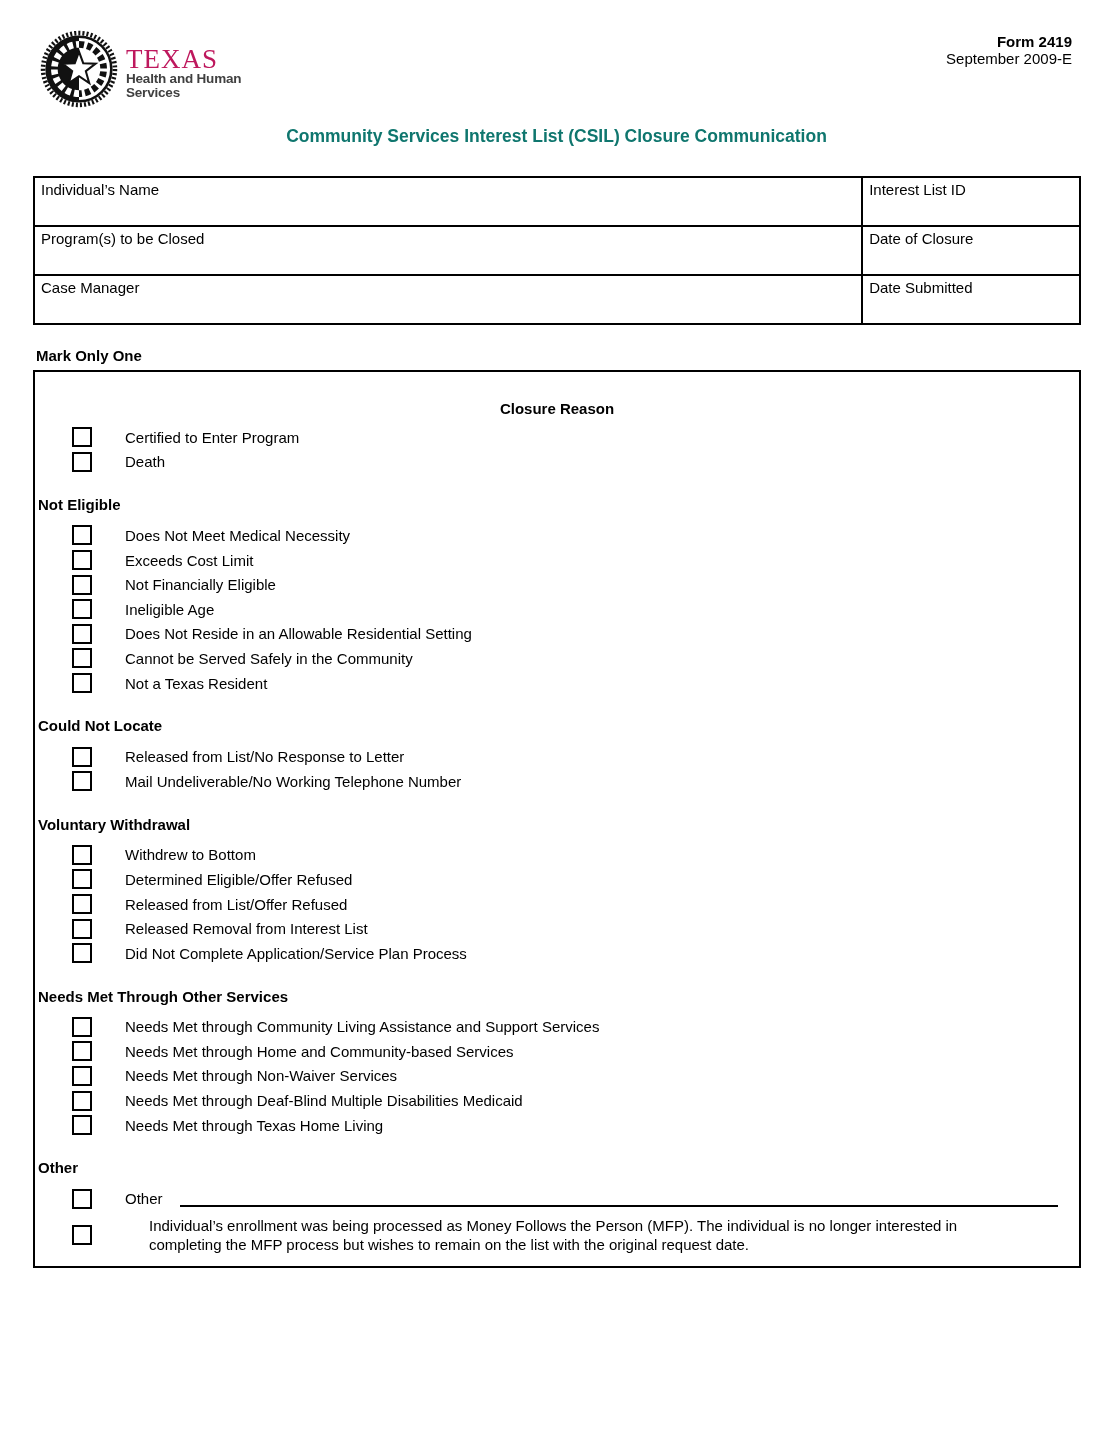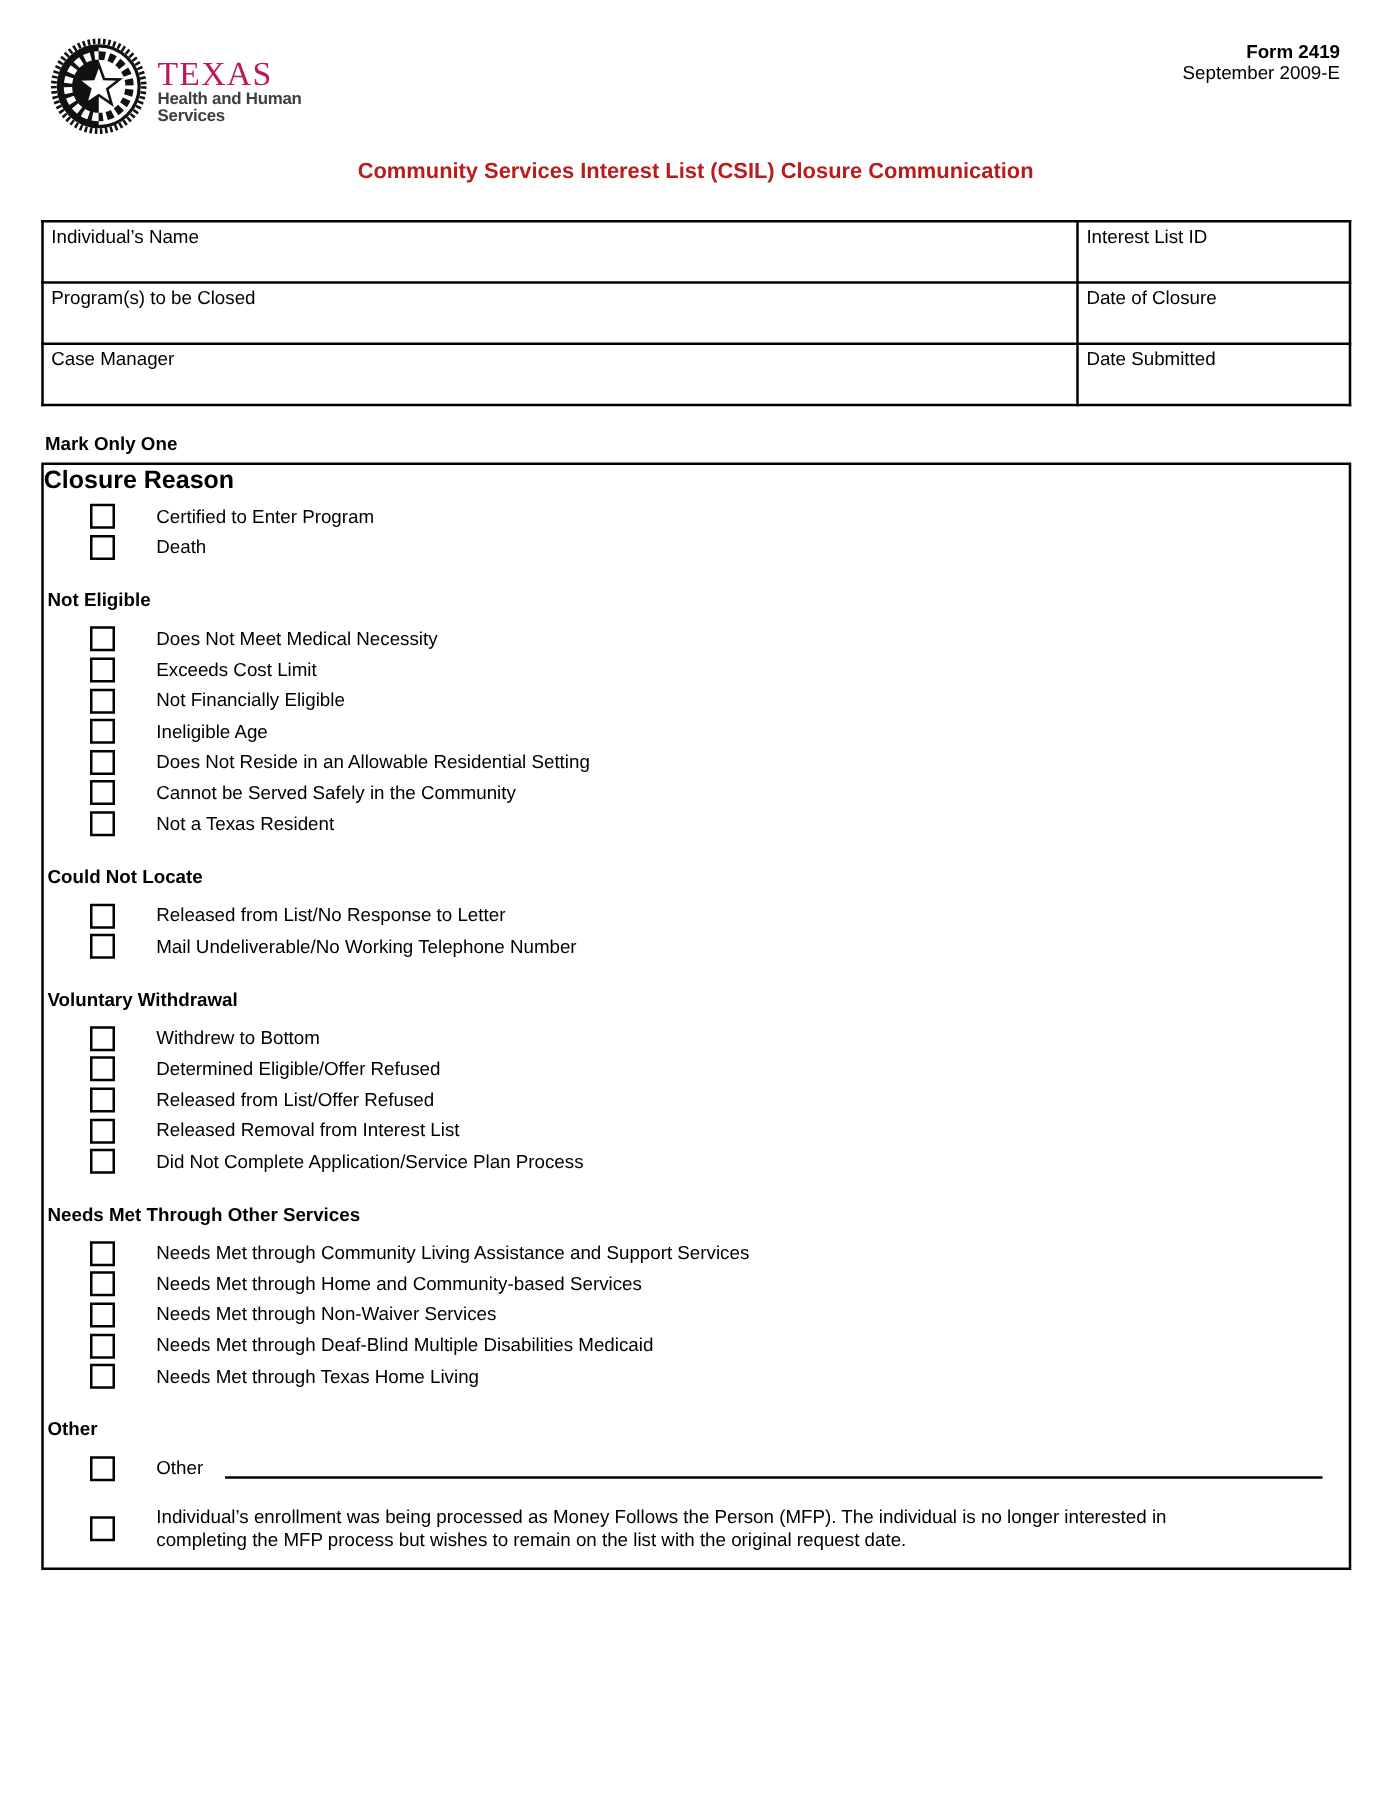--- a/index.html
+++ b/index.html
@@ -23,21 +23,21 @@
   .logo-agency {
     font-size: 13.5px; font-weight: bold; line-height: 14px;
     letter-spacing: -0.2px; color: #404040;
   }
   .form-meta { position: absolute; top: 3px; right: 8px; text-align: right; font-size: 15px; line-height: 17px; }
   .form-number { font-weight: bold; }
 
   
   .title {
     text-align: center; font-size: 17.5px; font-weight: bold;
-    margin: 12px 0 0 0; color: #b91c1c;
+    margin: 12px 0 0 0; color: #0f766e;
   }
 
   
   table.info {
     border-collapse: collapse; table-layout: fixed;
     margin: 29px 32px 0 33px; width: 1048px;
   }
   table.info td {
     border: 2px solid #000; height: 49px; vertical-align: top;
     padding: 3px 6px; font-size: 15px;
@@ -46,31 +46,31 @@
   td.c-right { width: 211px; }
 
   
   .instruction { margin: 22px 0 6px 36px; font-weight: bold; font-size: 15px; }
 
   
   .box {
     margin: 0 32px 0 33px; width: 1048px;
     border: 2px solid #000; padding: 3px 0 12px 0;
   }
-  .box-title { text-align: left; font-weight: bold; font-size: 20px; line-height: 19px; }
+  .box-title { text-align: center; font-weight: bold; font-size: 15px; line-height: 19px; margin-top: 24px; }
   .section-heading {
     font-weight: bold; font-size: 15px; line-height: 19px;
     margin: 21px 0 9px 3px;
   }
   .section-items.first { margin-top: 7px; }
   .cb-row {
     display: flex; align-items: center;
     min-height: 24.6px; padding-left: 37px; padding-right: 21px;
   }
-  .cb-row.multiline { margin-top: 17px; }
+  .cb-row.multiline { margin-top: 5px; gap: 24px; }
   .checkbox {
     width: 20px; height: 20px; border: 2px solid #000; background: #fff;
     flex: 0 0 auto; align-self: center;
   }
   .cb-label { margin-left: 33px; font-size: 15px; line-height: 19px; }
   .multiline .cb-label { max-width: 880px; }
   .fill-line {
     flex: 1 1 auto; height: 16px; margin-left: 17px;
     border-bottom: 2px solid #000;
   }

